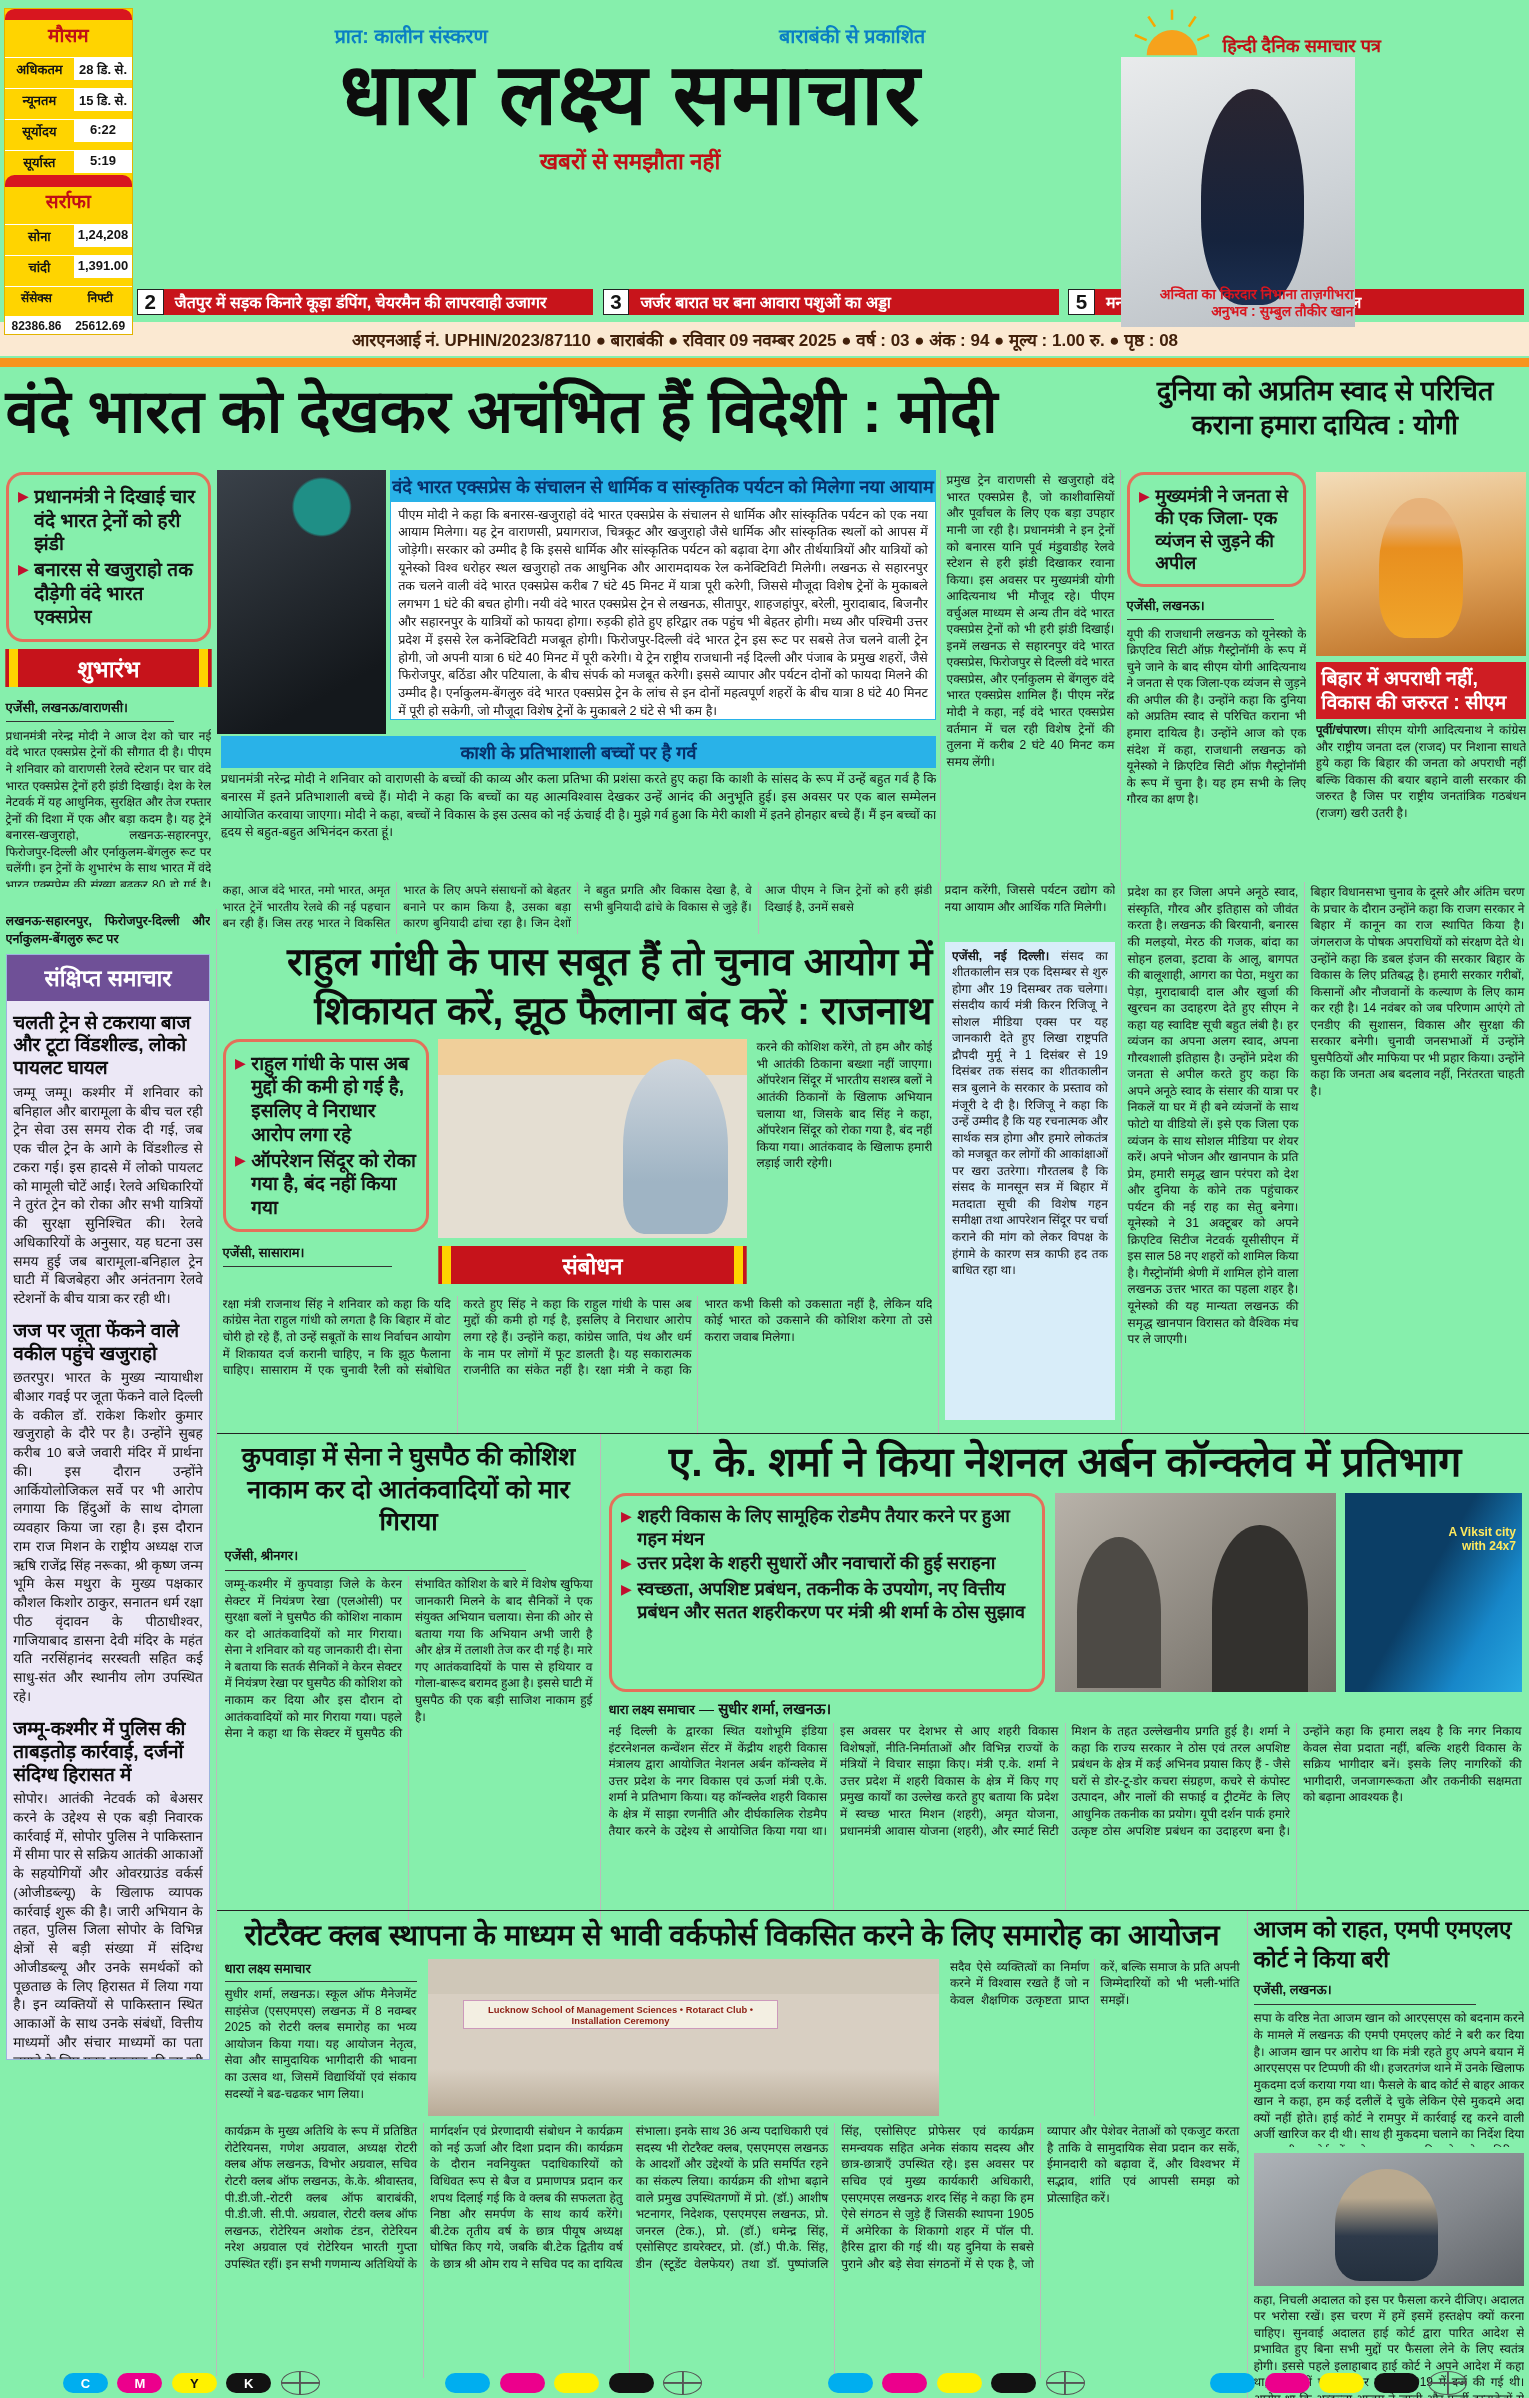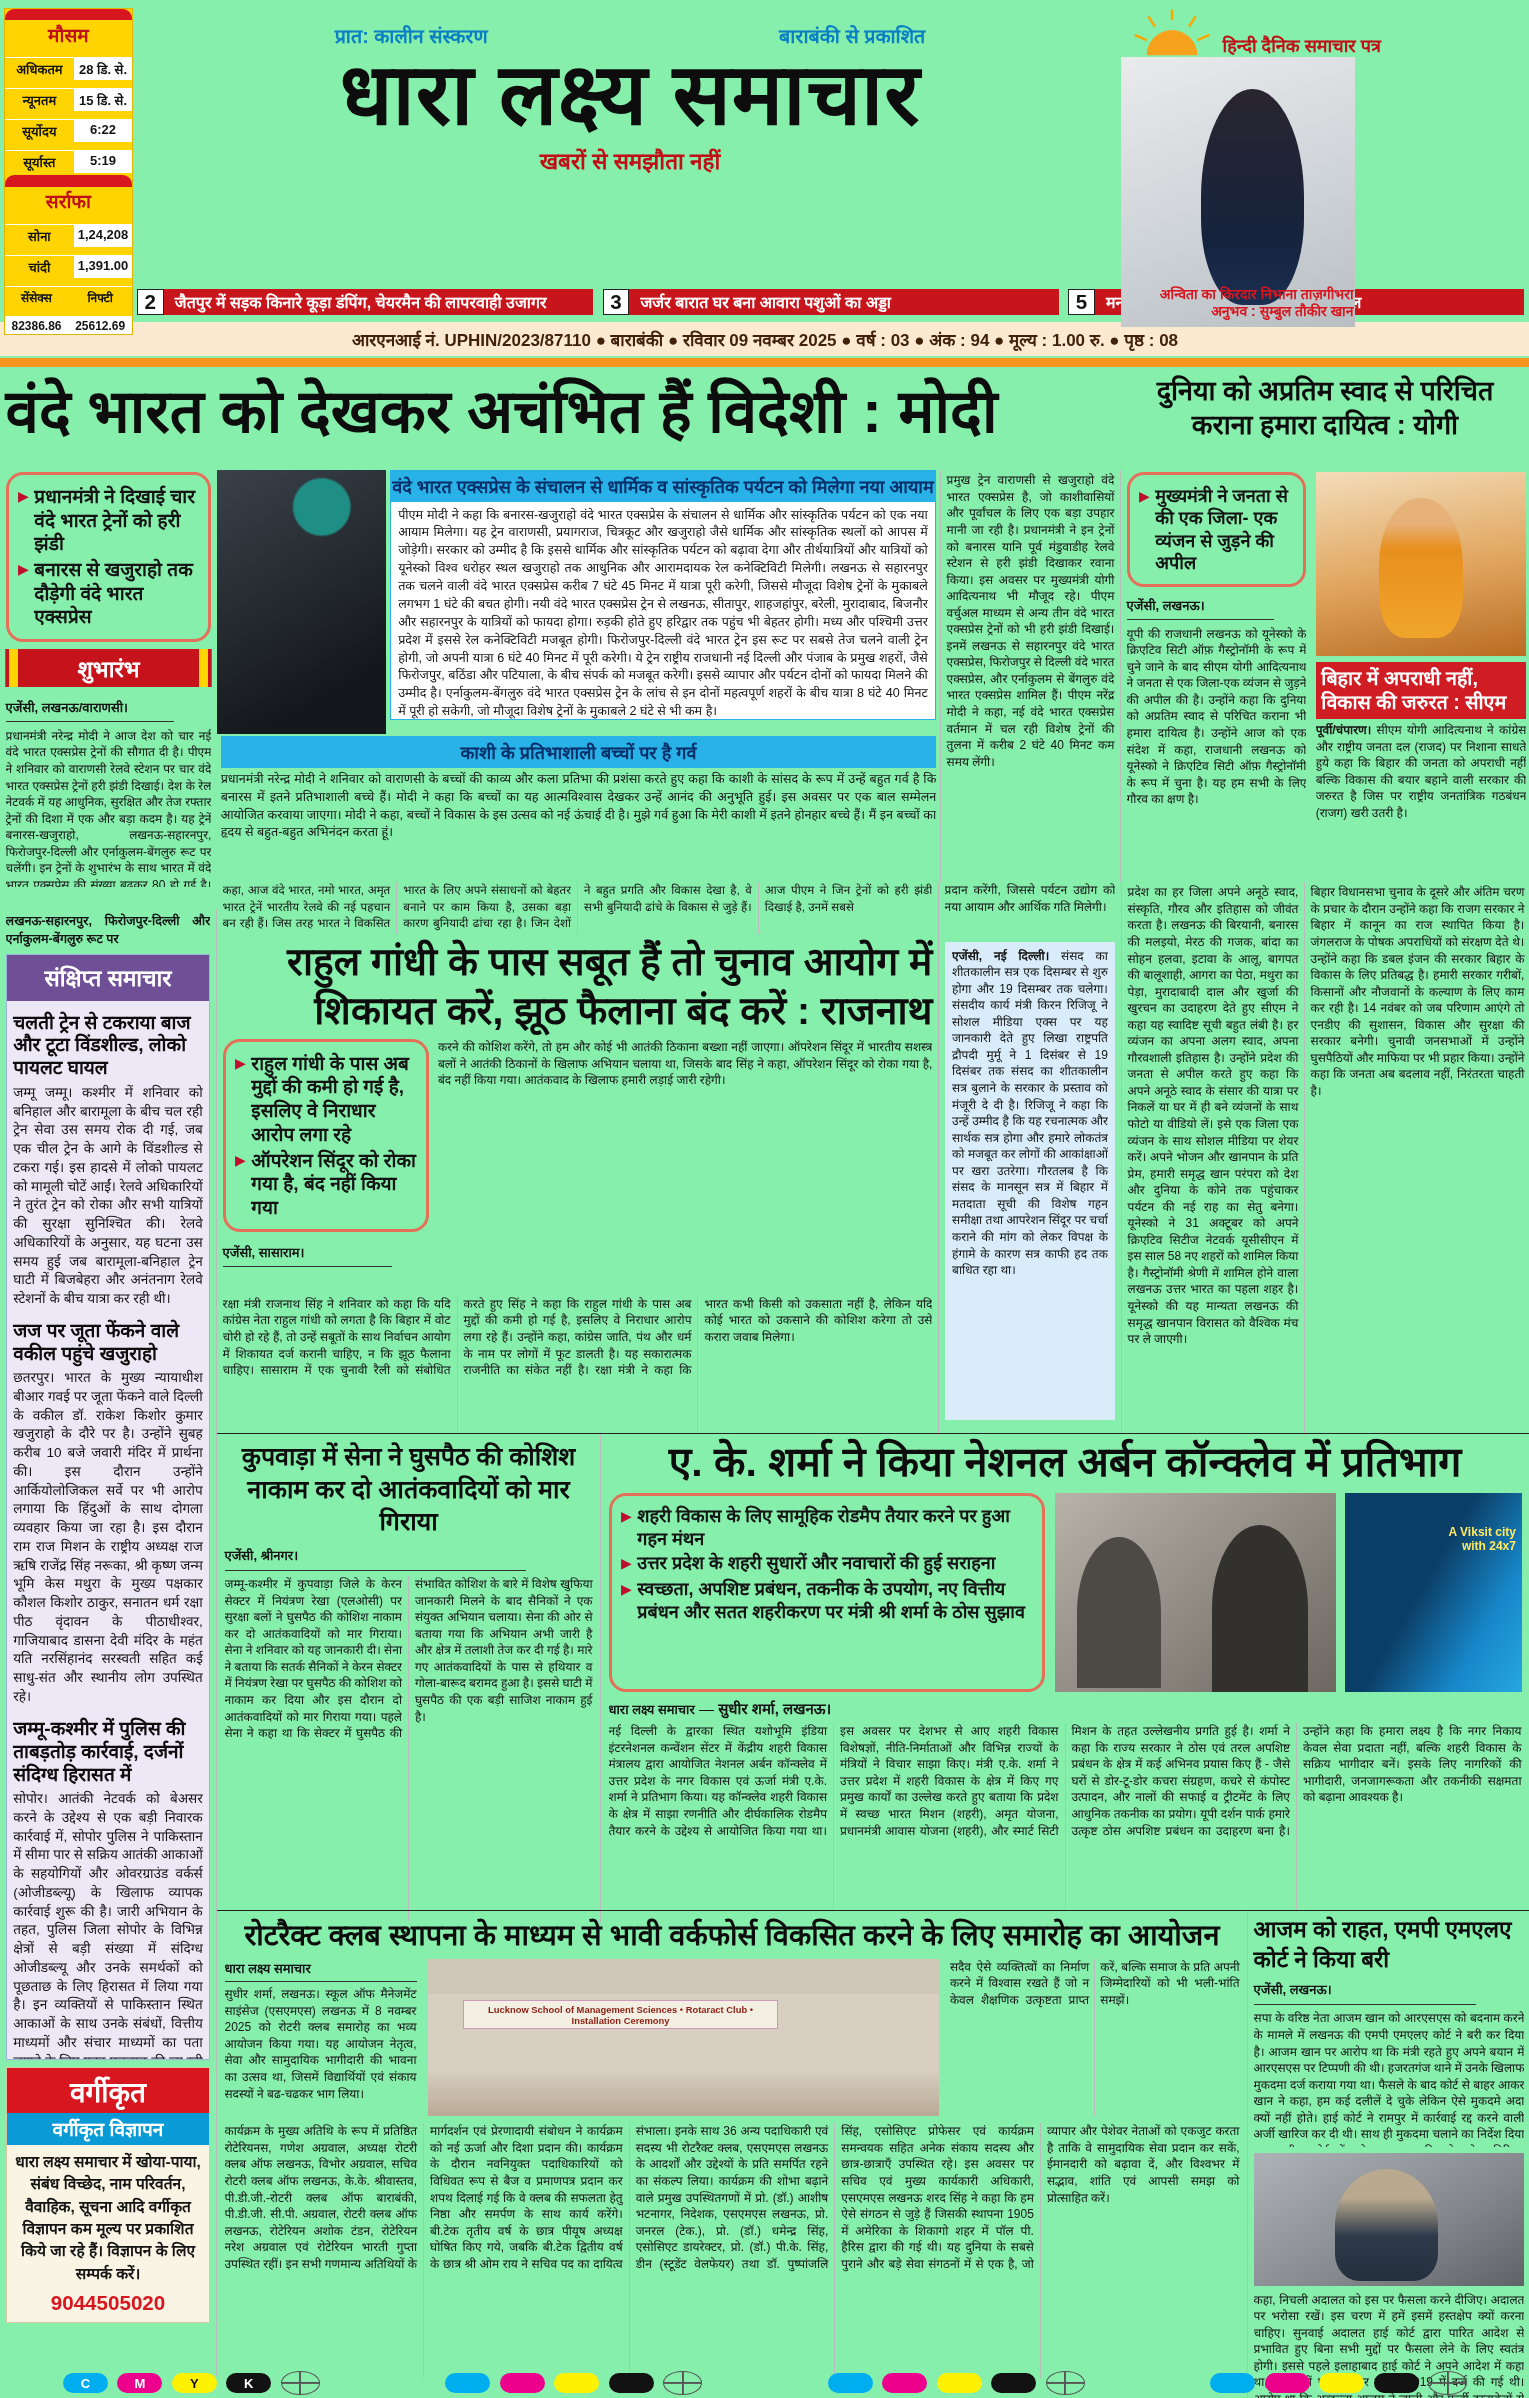--- a/index.html
+++ b/index.html
@@ -287,26 +287,20 @@
         </div>
         <div class="brief">
           <h4>जज पर जूता फेंकने वाले वकील पहुंचे खजुराहो</h4>
           <p>छतरपुर। भारत के मुख्य न्यायाधीश बीआर गवई पर जूता फेंकने वाले दिल्ली के वकील डॉ. राकेश किशोर कुमार खजुराहो के दौरे पर है। उन्होंने सुबह करीब 10 बजे जवारी मंदिर में प्रार्थना की। इस दौरान उन्होंने आर्कियोलोजिकल सर्वे पर भी आरोप लगाया कि हिंदुओं के साथ दोगला व्यवहार किया जा रहा है। इस दौरान राम राज मिशन के राष्ट्रीय अध्यक्ष राज ऋषि राजेंद्र सिंह नरूका, श्री कृष्ण जन्म भूमि केस मथुरा के मुख्य पक्षकार कौशल किशोर ठाकुर, सनातन धर्म रक्षा पीठ वृंदावन के पीठाधीश्वर, गाजियाबाद डासना देवी मंदिर के महंत यति नरसिंहानंद सरस्वती सहित कई साधु-संत और स्थानीय लोग उपस्थित रहे।</p>
         </div>
         <div class="brief">
           <h4>जम्मू-कश्मीर में पुलिस की ताबड़तोड़ कार्रवाई, दर्जनों संदिग्ध हिरासत में</h4>
           <p>सोपोर। आतंकी नेटवर्क को बेअसर करने के उद्देश्य से एक बड़ी निवारक कार्रवाई में, सोपोर पुलिस ने पाकिस्तान में सीमा पार से सक्रिय आतंकी आकाओं के सहयोगियों और ओवरग्राउंड वर्कर्स (ओजीडब्ल्यू) के खिलाफ व्यापक कार्रवाई शुरू की है। जारी अभियान के तहत, पुलिस जिला सोपोर के विभिन्न क्षेत्रों से बड़ी संख्या में संदिग्ध ओजीडब्ल्यू और उनके समर्थकों को पूछताछ के लिए हिरासत में लिया गया है। इन व्यक्तियों से पाकिस्तान स्थित आकाओं के साथ उनके संबंधों, वित्तीय माध्यमों और संचार माध्यमों का पता लगाने के लिए गहन पूछताछ की जा रही है। यह कार्रवाई सोपोर पुलिस की उस आतंकी तंत्र को ध्वस्त करने की निरंतर रणनीति का हिस्सा है, जो सक्रिय आतंकवादियों और सीमा पार के आकाओं को धन, रसद और स्थानीय सुविधा प्रदान करता है।</p>
         </div>
       </div>
-      <div class="classified">
-        <div class="cl-red">वर्गीकृत</div>
-        <div class="cl-blue">वर्गीकृत विज्ञापन</div>
-        <p>धारा लक्ष्य समाचार में खोया-पाया, संबंध विच्छेद, नाम परिवर्तन, वैवाहिक, सूचना आदि वर्गीकृत विज्ञापन कम मूल्य पर प्रकाशित किये जा रहे हैं। विज्ञापन के लिए सम्पर्क करें।</p>
-        <div class="cl-phone">9044505020</div>
-      </div>
     </aside>
 
     <main class="mainarea">
 
       <section class="bandB">
         <div class="rajnath">
           <div class="raj-pre cols4 body">कहा, आज वंदे भारत, नमो भारत, अमृत भारत ट्रेनें भारतीय रेलवे की नई पहचान बन रही हैं। जिस तरह भारत ने विकसित भारत के लिए अपने संसाधनों को बेहतर बनाने पर काम किया है, उसका बड़ा कारण बुनियादी ढांचा रहा है। जिन देशों ने बहुत प्रगति और विकास देखा है, वे सभी बुनियादी ढांचे के विकास से जुड़े हैं। आज पीएम ने जिन ट्रेनों को हरी झंडी दिखाई है, उनमें सबसे</div>
           <h2>राहुल गांधी के पास सबूत हैं तो चुनाव आयोग में शिकायत करें, झूठ फैलाना बंद करें : राजनाथ</h2>
           <div class="raj-mid">
             <div class="pb-wrap">
@@ -315,20 +309,24 @@
                     <span class="arr">▶</span>
                     <span>राहुल गांधी के पास अब मुद्दों की कमी हो गई है, इसलिए वे निराधार आरोप लगा रहे</span>
                   </div>
                 <div class="pt">
                     <span class="arr">▶</span>
                     <span>ऑपरेशन सिंदूर को रोका गया है, बंद नहीं किया गया</span>
                   </div>
               </div>
               <div class="byline" style="margin-top:7.5px">एजेंसी, सासाराम।</div>
             </div>
+            <div class="raj-phwrap">
+              <div class="photo ph-raj"></div>
+              <div class="ribbon">संबोधन</div>
+            </div>
             <div class="raj-rcol body">करने की कोशिश करेंगे, तो हम और कोई भी आतंकी ठिकाना बख्शा नहीं जाएगा। ऑपरेशन सिंदूर में भारतीय सशस्त्र बलों ने आतंकी ठिकानों के खिलाफ अभियान चलाया था, जिसके बाद सिंह ने कहा, ऑपरेशन सिंदूर को रोका गया है, बंद नहीं किया गया। आतंकवाद के खिलाफ हमारी लड़ाई जारी रहेगी।</div>
           </div>
           <div class="cols3 body raj-body">रक्षा मंत्री राजनाथ सिंह ने शनिवार को कहा कि यदि कांग्रेस नेता राहुल गांधी को लगता है कि बिहार में वोट चोरी हो रहे हैं, तो उन्हें सबूतों के साथ निर्वाचन आयोग में शिकायत दर्ज करानी चाहिए, न कि झूठ फैलाना चाहिए। सासाराम में एक चुनावी रैली को संबोधित करते हुए सिंह ने कहा कि राहुल गांधी के पास अब मुद्दों की कमी हो गई है, इसलिए वे निराधार आरोप लगा रहे हैं। उन्होंने कहा, कांग्रेस जाति, पंथ और धर्म के नाम पर लोगों में फूट डालती है। यह सकारात्मक राजनीति का संकेत नहीं है। रक्षा मंत्री ने कहा कि भारत कभी किसी को उकसाता नहीं है, लेकिन यदि कोई भारत को उकसाने की कोशिश करेगा तो उसे करारा जवाब मिलेगा।</div>
         </div>
 
         <div class="wintercol">
           <div class="body" style="height:54px">प्रदान करेंगी, जिससे पर्यटन उद्योग को नया आयाम और आर्थिक गति मिलेगी।</div>
           <div class="winterbox">
             <p class="body" style="margin:0"><span class="b">एजेंसी, नई दिल्ली।</span> <span>संसद का शीतकालीन सत्र एक दिसम्बर से शुरु होगा और 19 दिसम्बर तक चलेगा। संसदीय कार्य मंत्री किरन रिजिजू ने सोशल मीडिया एक्स पर यह जानकारी देते हुए लिखा राष्ट्रपति द्रौपदी मुर्मू ने 1 दिसंबर से 19 दिसंबर तक संसद का शीतकालीन सत्र बुलाने के सरकार के प्रस्ताव को मंजूरी दे दी है। रिजिजू ने कहा कि उन्हें उम्मीद है कि यह रचनात्मक और सार्थक सत्र होगा और हमारे लोकतंत्र को मजबूत कर लोगों की आकांक्षाओं पर खरा उतरेगा। गौरतलब है कि संसद के मानसून सत्र में बिहार में मतदाता सूची की विशेष गहन समीक्षा तथा आपरेशन सिंदूर पर चर्चा कराने की मांग को लेकर विपक्ष के हंगामे के कारण सत्र काफी हद तक बाधित रहा था।</span></p>
           </div>

